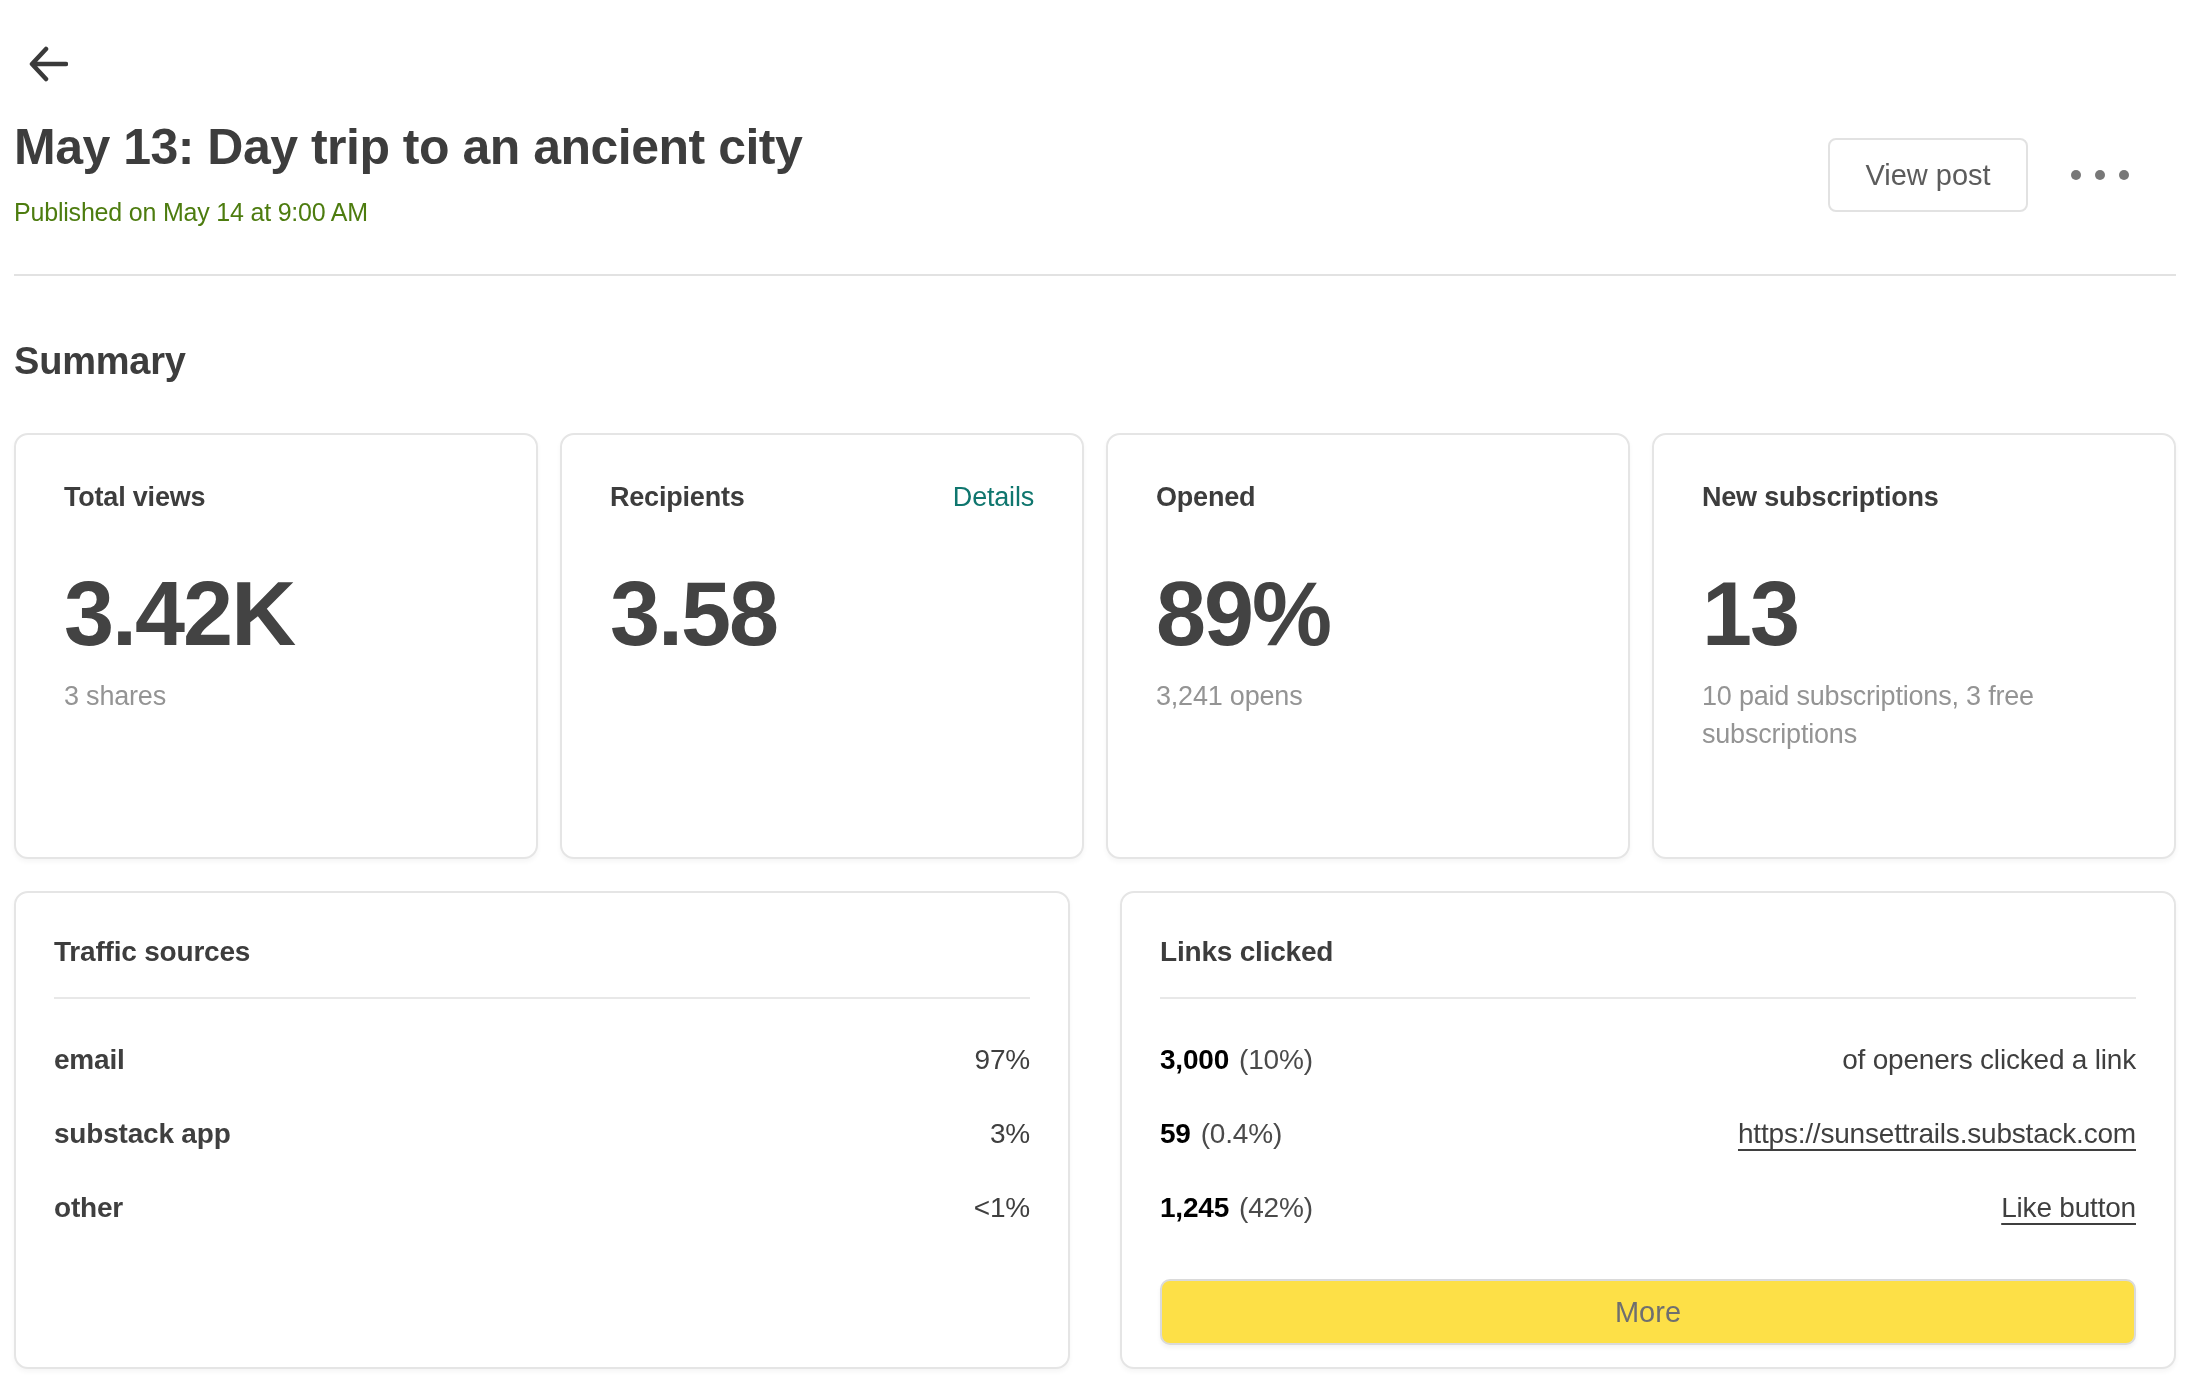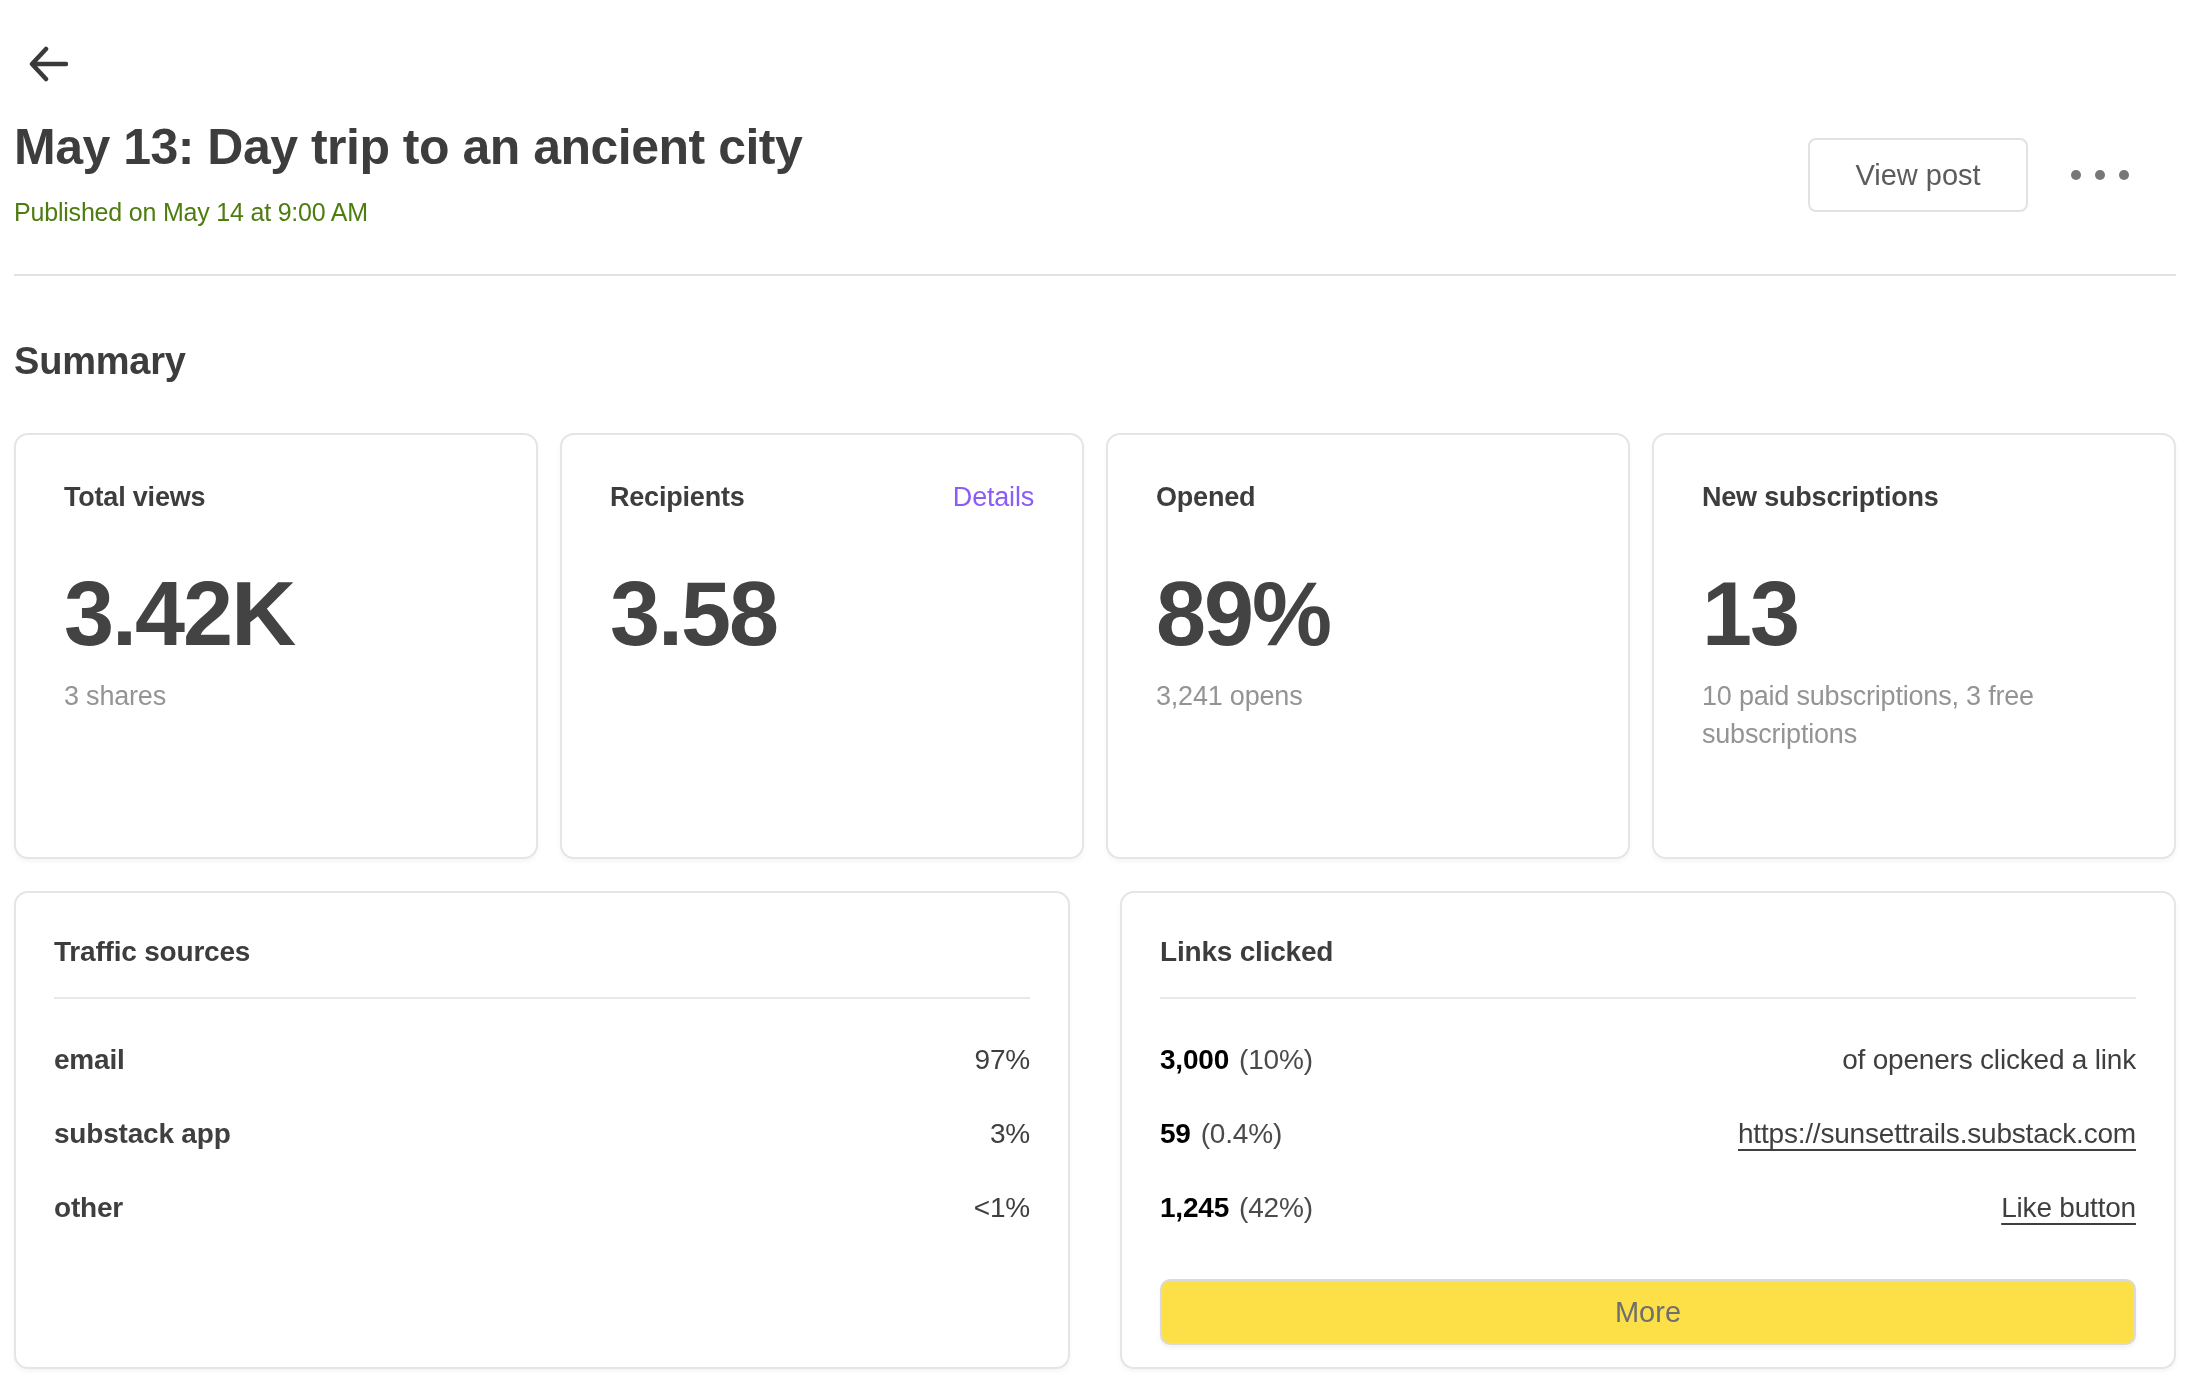--- a/index.html
+++ b/index.html
@@ -24,21 +24,21 @@
     margin-top: 30px;
     font-size: 50px; font-weight: 700; color: #3d3d3d;
     line-height: 66px; letter-spacing: -0.5px;
   }
   .published { margin-top: 14px; font-size: 25px; color: #4d7c0f; line-height: 36px; }
   .header-actions {
     position: absolute; top: 94px; right: 54px;
     display: flex; align-items: center; gap: 42px;
   }
   .view-post-btn {
-    width: 220px; height: 74px;
+    width: 200px; height: 74px;
     background: #ffffff;
     border: 2px solid #e2e2e2; border-radius: 8px;
     font-size: 29px; color: #5c5c5c; cursor: pointer;
     font-family: inherit;
     display: flex; align-items: center; justify-content: center;
   }
   .ellipsis-btn {
     background: none; border: none; cursor: pointer;
     display: flex; align-items: center; height: 74px;
   }
@@ -51,21 +51,21 @@
     display: grid; grid-template-columns: repeat(4, 1fr); gap: 22px;
   }
   .card {
     border: 2px solid #e5e5e5; border-radius: 14px;
     background: #fff;
     box-shadow: 0 3px 5px rgba(0,0,0,0.04);
   }
   .stat-card { height: 426px; padding: 46px 48px; }
   .card-title-row { display: flex; justify-content: space-between; align-items: baseline; }
   .card-title { font-size: 27px; font-weight: 600; color: #3d3d3d; line-height: 32px; }
-  .card-action { font-size: 27px; color: #8b5cf6; line-height: 32px; cursor: pointer; text-decoration: none; margin-left: 44px; }
+  .card-action { font-size: 27px; color: #0f766e; line-height: 32px; cursor: pointer; text-decoration: none; margin-left: 44px; }
   .card-value {
     margin-top: 52px;
     font-size: 90px; font-weight: 700; color: #434343;
     line-height: 98px; letter-spacing: -2px;
   }
   .card-subtitle { margin-top: 14px; font-size: 27px; color: #949494; line-height: 38px; }
 
   
   .cards-row-2 {
     margin-top: 32px;

